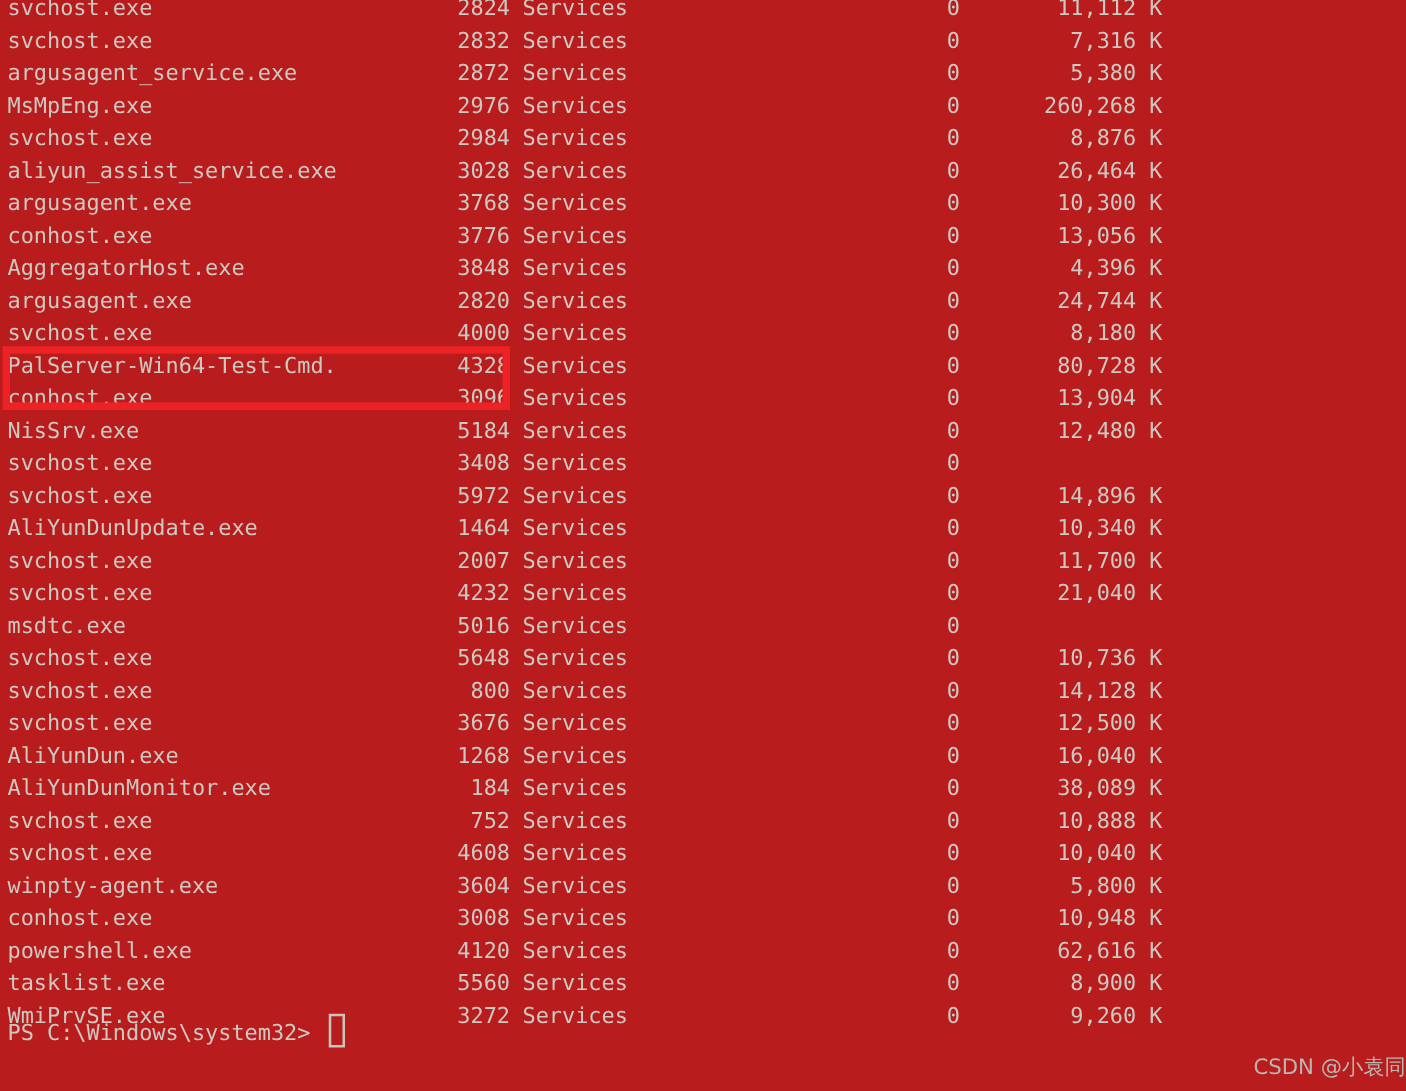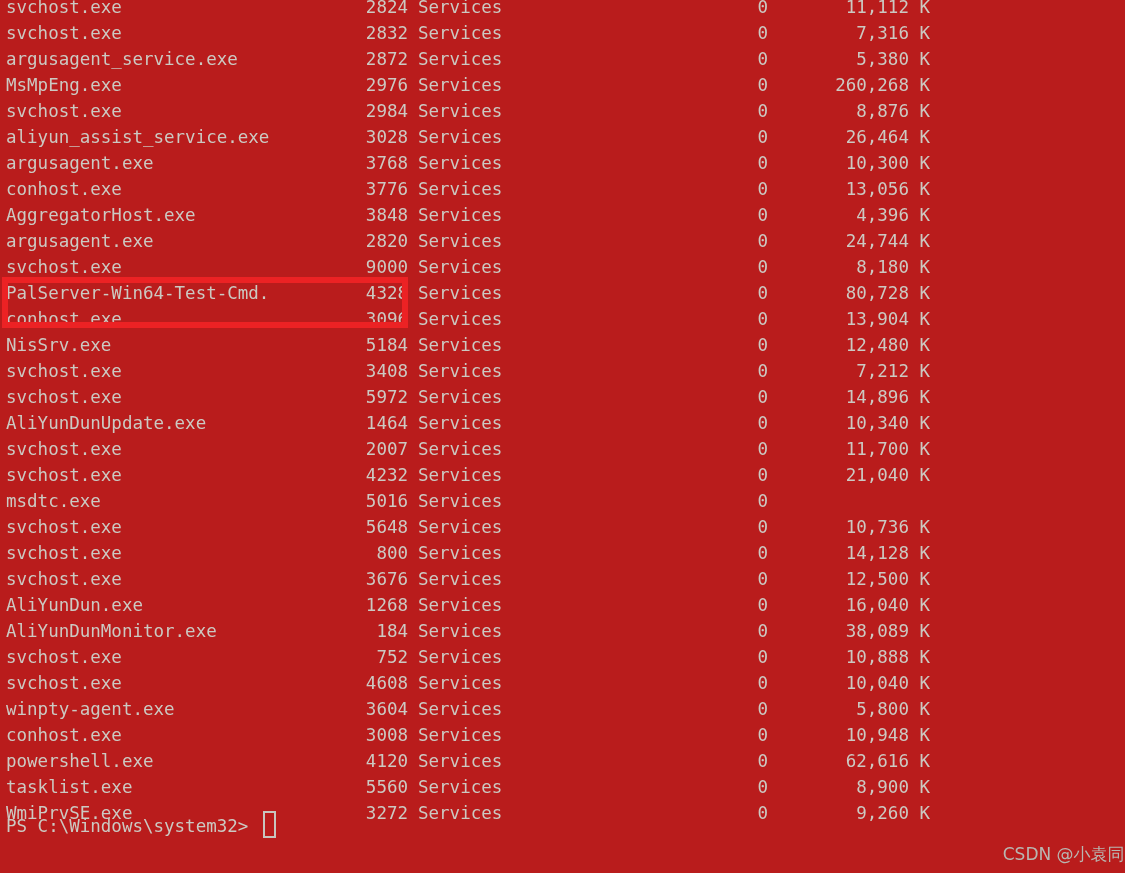--- a/index.html
+++ b/index.html
@@ -130,25 +130,25 @@
       <div class="row"><span class="col-image">svchost.exe</span><span class="col-pid">2824</span><span class="col-sess-name">Services</span><span class="col-sess-num">0</span><span class="col-mem">11,112 K</span></div>
       <div class="row"><span class="col-image">svchost.exe</span><span class="col-pid">2832</span><span class="col-sess-name">Services</span><span class="col-sess-num">0</span><span class="col-mem">7,316 K</span></div>
       <div class="row"><span class="col-image">argusagent_service.exe</span><span class="col-pid">2872</span><span class="col-sess-name">Services</span><span class="col-sess-num">0</span><span class="col-mem">5,380 K</span></div>
       <div class="row"><span class="col-image">MsMpEng.exe</span><span class="col-pid">2976</span><span class="col-sess-name">Services</span><span class="col-sess-num">0</span><span class="col-mem">260,268 K</span></div>
       <div class="row"><span class="col-image">svchost.exe</span><span class="col-pid">2984</span><span class="col-sess-name">Services</span><span class="col-sess-num">0</span><span class="col-mem">8,876 K</span></div>
       <div class="row"><span class="col-image">aliyun_assist_service.exe</span><span class="col-pid">3028</span><span class="col-sess-name">Services</span><span class="col-sess-num">0</span><span class="col-mem">26,464 K</span></div>
       <div class="row"><span class="col-image">argusagent.exe</span><span class="col-pid">3768</span><span class="col-sess-name">Services</span><span class="col-sess-num">0</span><span class="col-mem">10,300 K</span></div>
       <div class="row"><span class="col-image">conhost.exe</span><span class="col-pid">3776</span><span class="col-sess-name">Services</span><span class="col-sess-num">0</span><span class="col-mem">13,056 K</span></div>
       <div class="row"><span class="col-image">AggregatorHost.exe</span><span class="col-pid">3848</span><span class="col-sess-name">Services</span><span class="col-sess-num">0</span><span class="col-mem">4,396 K</span></div>
       <div class="row"><span class="col-image">argusagent.exe</span><span class="col-pid">2820</span><span class="col-sess-name">Services</span><span class="col-sess-num">0</span><span class="col-mem">24,744 K</span></div>
-      <div class="row"><span class="col-image">svchost.exe</span><span class="col-pid">9000</span><span class="col-sess-name">Services</span><span class="col-sess-num">0</span><span class="col-mem">8,180 K</span></div>
+      <div class="row"><span class="col-image">svchost.exe</span><span class="col-pid">4000</span><span class="col-sess-name">Services</span><span class="col-sess-num">0</span><span class="col-mem">8,180 K</span></div>
       <div class="row"><span class="col-image">PalServer-Win64-Test-Cmd.</span><span class="col-pid">4328</span><span class="col-sess-name">Services</span><span class="col-sess-num">0</span><span class="col-mem">80,728 K</span></div>
       <div class="row"><span class="col-image">conhost.exe</span><span class="col-pid">3096</span><span class="col-sess-name">Services</span><span class="col-sess-num">0</span><span class="col-mem">13,904 K</span></div>
       <div class="row"><span class="col-image">NisSrv.exe</span><span class="col-pid">5184</span><span class="col-sess-name">Services</span><span class="col-sess-num">0</span><span class="col-mem">12,480 K</span></div>
-      <div class="row"><span class="col-image">svchost.exe</span><span class="col-pid">3408</span><span class="col-sess-name">Services</span><span class="col-sess-num">0</span><span class="col-mem">7,212 K</span></div>
+      <div class="row"><span class="col-image">svchost.exe</span><span class="col-pid">3408</span><span class="col-sess-name">Services</span><span class="col-sess-num">0</span></div>
       <div class="row"><span class="col-image">svchost.exe</span><span class="col-pid">5972</span><span class="col-sess-name">Services</span><span class="col-sess-num">0</span><span class="col-mem">14,896 K</span></div>
       <div class="row"><span class="col-image">AliYunDunUpdate.exe</span><span class="col-pid">1464</span><span class="col-sess-name">Services</span><span class="col-sess-num">0</span><span class="col-mem">10,340 K</span></div>
       <div class="row"><span class="col-image">svchost.exe</span><span class="col-pid">2007</span><span class="col-sess-name">Services</span><span class="col-sess-num">0</span><span class="col-mem">11,700 K</span></div>
       <div class="row"><span class="col-image">svchost.exe</span><span class="col-pid">4232</span><span class="col-sess-name">Services</span><span class="col-sess-num">0</span><span class="col-mem">21,040 K</span></div>
       <div class="row"><span class="col-image">msdtc.exe</span><span class="col-pid">5016</span><span class="col-sess-name">Services</span><span class="col-sess-num">0</span></div>
       <div class="row"><span class="col-image">svchost.exe</span><span class="col-pid">5648</span><span class="col-sess-name">Services</span><span class="col-sess-num">0</span><span class="col-mem">10,736 K</span></div>
       <div class="row"><span class="col-image">svchost.exe</span><span class="col-pid">800</span><span class="col-sess-name">Services</span><span class="col-sess-num">0</span><span class="col-mem">14,128 K</span></div>
       <div class="row"><span class="col-image">svchost.exe</span><span class="col-pid">3676</span><span class="col-sess-name">Services</span><span class="col-sess-num">0</span><span class="col-mem">12,500 K</span></div>
       <div class="row"><span class="col-image">AliYunDun.exe</span><span class="col-pid">1268</span><span class="col-sess-name">Services</span><span class="col-sess-num">0</span><span class="col-mem">16,040 K</span></div>
       <div class="row"><span class="col-image">AliYunDunMonitor.exe</span><span class="col-pid">184</span><span class="col-sess-name">Services</span><span class="col-sess-num">0</span><span class="col-mem">38,089 K</span></div>

